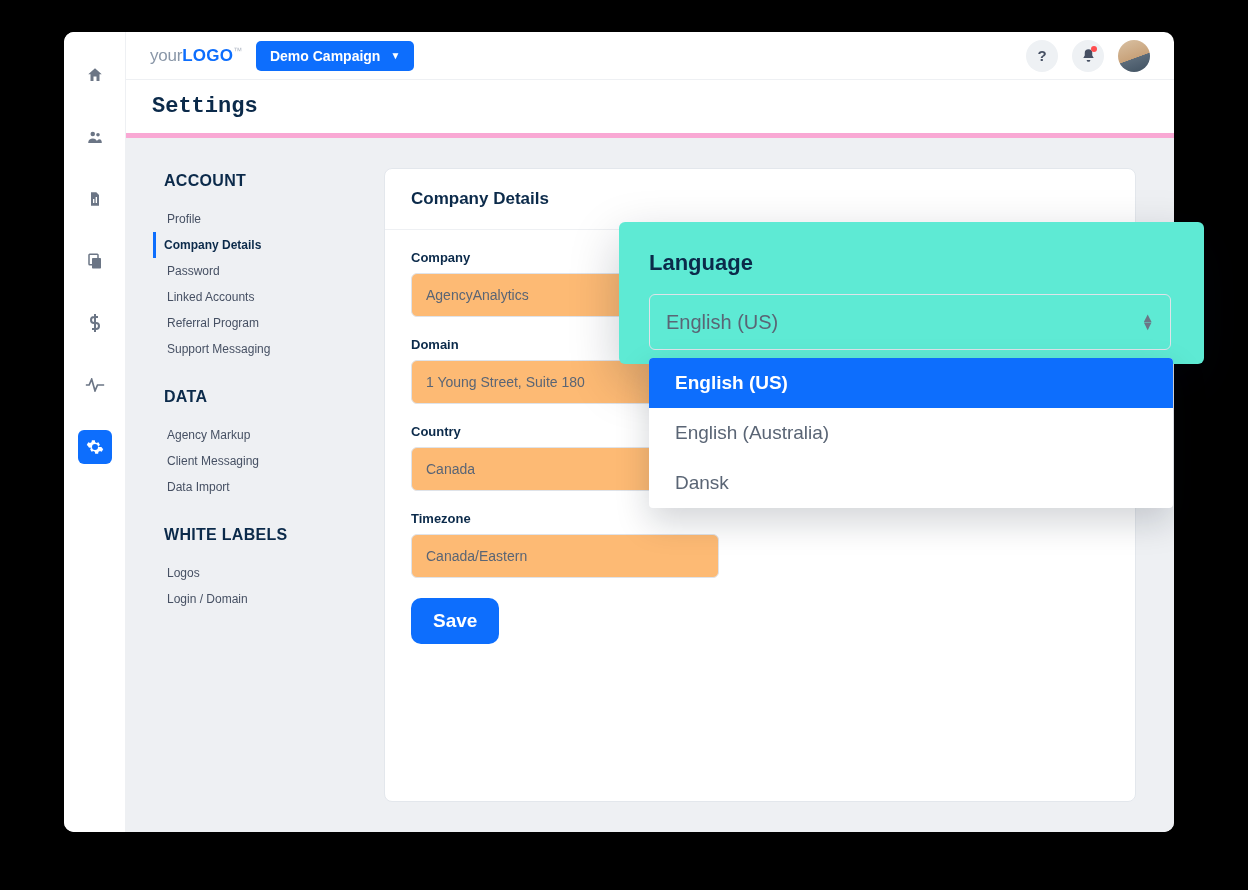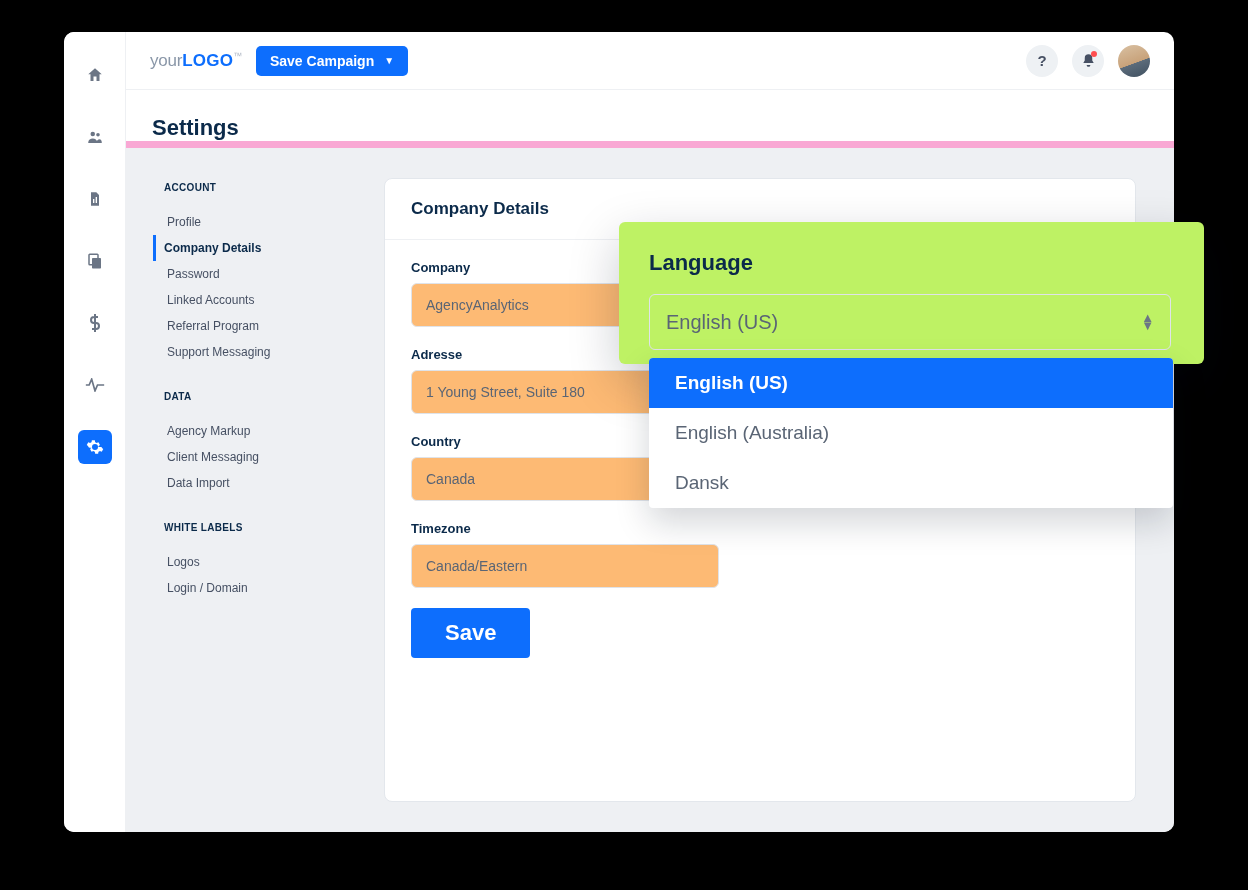--- a/index.html
+++ b/index.html
@@ -41,21 +41,21 @@
   color: #6b7585;
   border-radius: 6px;
   cursor: pointer;
 }
 .rail-btn.active {
   background: #0d6efd;
   color: #fff;
 }
 .main-col { flex: 1; display: flex; flex-direction: column; }
 .topbar {
-  height: 58px;
+  height: 48px;
   border-bottom: 1px solid #eef0f3;
   display: flex;
   align-items: center;
   padding: 0 24px;
   gap: 14px;
 }
 .logo-text { font-weight: 400; font-size: 17px; letter-spacing: -0.2px; }
 .logo-text .l1 { color: #8a97a8; font-weight: 500; }
 .logo-text .l2 { color: #0d6efd; font-weight: 800; letter-spacing: 0.2px; }
 .logo-text .tm { color: #b0b8c4; font-size: 9px; vertical-align: super; }
@@ -82,32 +82,33 @@
 .bell-dot {
   position: absolute; top: 6px; right: 7px; width: 6px; height: 6px;
   background: #ff4d4f; border-radius: 50%;
 }
 .avatar {
   width: 32px; height: 32px; border-radius: 50%;
   background: linear-gradient(160deg,#d9c1a3 0%, #c8a27a 55%, #5b6b7a 56%, #3f5060 100%);
   cursor: pointer;
 }
 .page-title-bar {
-  height: 58px; padding: 0 26px; display: flex; align-items: flex-end;
-  border-bottom: 7px solid #f9a8d4;
+  height: 58px; padding: 0 26px; display: flex; align-items: center;
+  border-bottom: 5px solid #f9a8d4;
+  font-family: Liberation Mono, monospace;
 }
 .page-title {
   font-size: 22px; font-weight: 800; color: #0b2a4a;
 }
 .content {
   flex: 1; background: #eef0f3; padding: 30px 38px; display: flex; gap: 30px;
 }
 .settings-nav { width: 190px; padding-top: 4px; }
 .nav-heading {
-  font-size: 10px; font-weight: 800; color: #0b2a4a; letter-spacing: 0.3px;
+  font-size: 16px; font-weight: 800; color: #0b2a4a; letter-spacing: 0.3px;
   margin-bottom: 16px; margin-top: 26px;
 }
 .nav-heading:first-child { margin-top: 0; }
 .nav-item {
   font-size: 12px; color: #465063; padding: 6px 0; cursor: pointer;
   border-left: 3px solid transparent; padding-left: 0;
 }
 .nav-item.active {
   color: #0b2a4a; font-weight: 600; border-left: 3px solid #0d6efd;
   padding-left: 8px; margin-left: -11px;
@@ -121,30 +122,30 @@
   padding: 20px 26px; border-bottom: 1px solid #eef0f3;
 }
 .form { padding: 20px 26px 0 26px; max-width: 360px; }
 .field { margin-bottom: 20px; }
 .field-label { font-size: 13px; font-weight: 700; color: #0b2a4a; margin-bottom: 8px; display: block; }
 .field-input {
   width: 100%; height: 44px; border: 1px solid #dfe3e9; border-radius: 6px;
   padding: 0 14px; font-size: 14px; color: #5a6575; background: #fdba74;
 }
 .save-btn {
-  background: #0d6efd; color: #fff; font-size: 22px; font-weight: 600;
-  border: none; padding: 12px 34px; border-radius: 4px; cursor: pointer;
+  background: #0d6efd; color: #fff; font-size: 19px; font-weight: 600;
+  border: none; padding: 12px 22px; border-radius: 10px; cursor: pointer;
 }
 
 
 .lang-pop {
   position: absolute;
   left: 619px; top: 222px;
   width: 585px;
-  background: #bef264;
+  background: #5eead4;
   border-radius: 6px;
   box-shadow: 0 18px 50px rgba(10,20,40,0.22);
   padding: 28px 30px 14px 30px;
 }
 .lang-title { font-size: 22px; font-weight: 800; color: #0b2a4a; margin-bottom: 18px; }
 .lang-select {
   width: 522px; height: 56px; border: 1px solid #dfe3e9; border-radius: 6px;
   display: flex; align-items: center; justify-content: space-between;
   padding: 0 16px; color: #5a6575; font-size: 20px; cursor: pointer;
 }
@@ -212,21 +213,21 @@
         </svg>
     </div>
   </div>
 
   <div class="main-col">
     <div class="topbar">
       <div class="logo-text">
         <span class="l1">your</span><span class="l2">LOGO</span><span class="tm">™</span>
       </div>
       <div class="campaign-pill">
-        <span>Save Campaign</span>
+        <span>Demo Campaign</span>
         <span class="caret">▼</span>
       </div>
       <div class="topbar-spacer"></div>
       <div class="circle-btn">
         <span>?</span>
       </div>
       <div class="circle-btn">
         <svg width="15" height="15" viewBox="0 0 24 24" fill="currentColor">
             <path d="M12 2a6 6 0 00-6 6v4l-2 3v1h16v-1l-2-3V8a6 6 0 00-6-6zm0 20a3 3 0 003-3H9a3 3 0 003 3z"></path>
           </svg>
@@ -260,21 +261,21 @@
       </div>
 
       <div class="panel">
         <div class="panel-header">Company Details</div>
         <div class="form">
           <div class="field">
             <label class="field-label">Company</label>
             <input class="field-input" value="AgencyAnalytics" style="">
           </div>
           <div class="field">
-            <label class="field-label">Adresse</label>
+            <label class="field-label">Domain</label>
             <input class="field-input" value="1 Young Street, Suite 180" style="">
           </div>
           <div class="field">
             <label class="field-label">Country</label>
             <input class="field-input" value="Canada" style="">
           </div>
           <div class="field">
             <label class="field-label">Timezone</label>
             <input class="field-input" value="Canada/Eastern" style="">
           </div>

